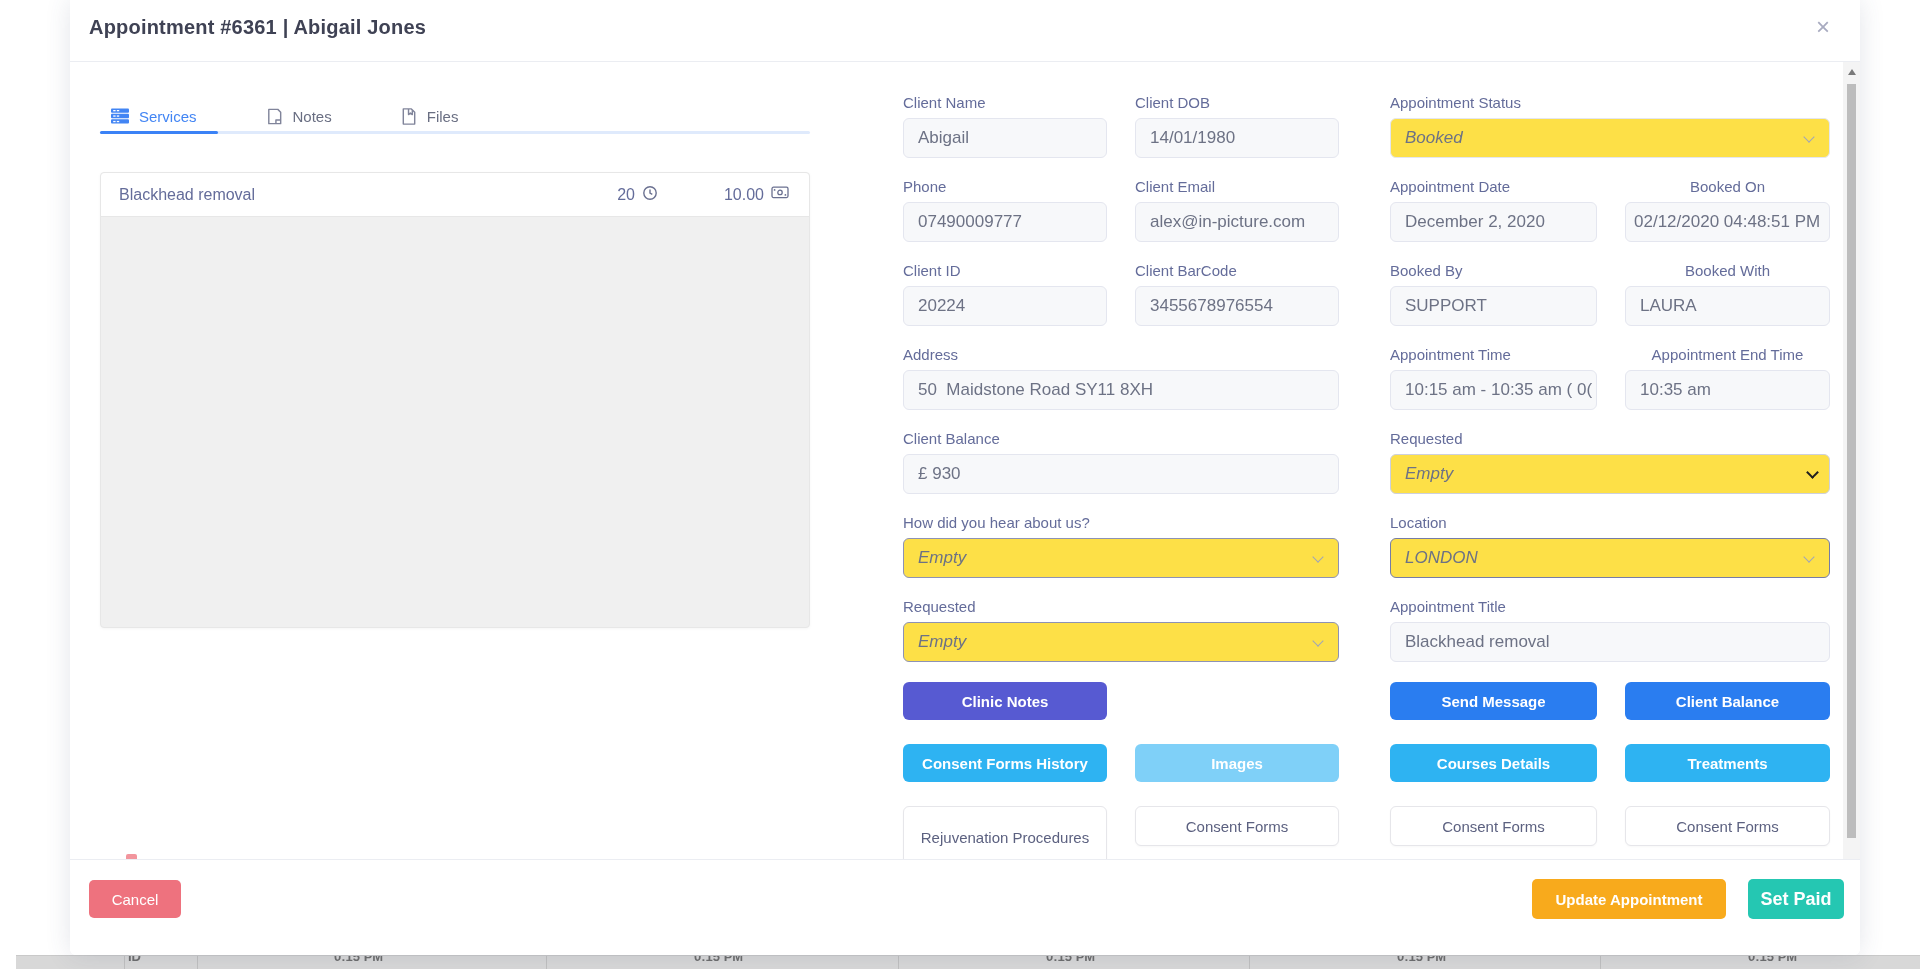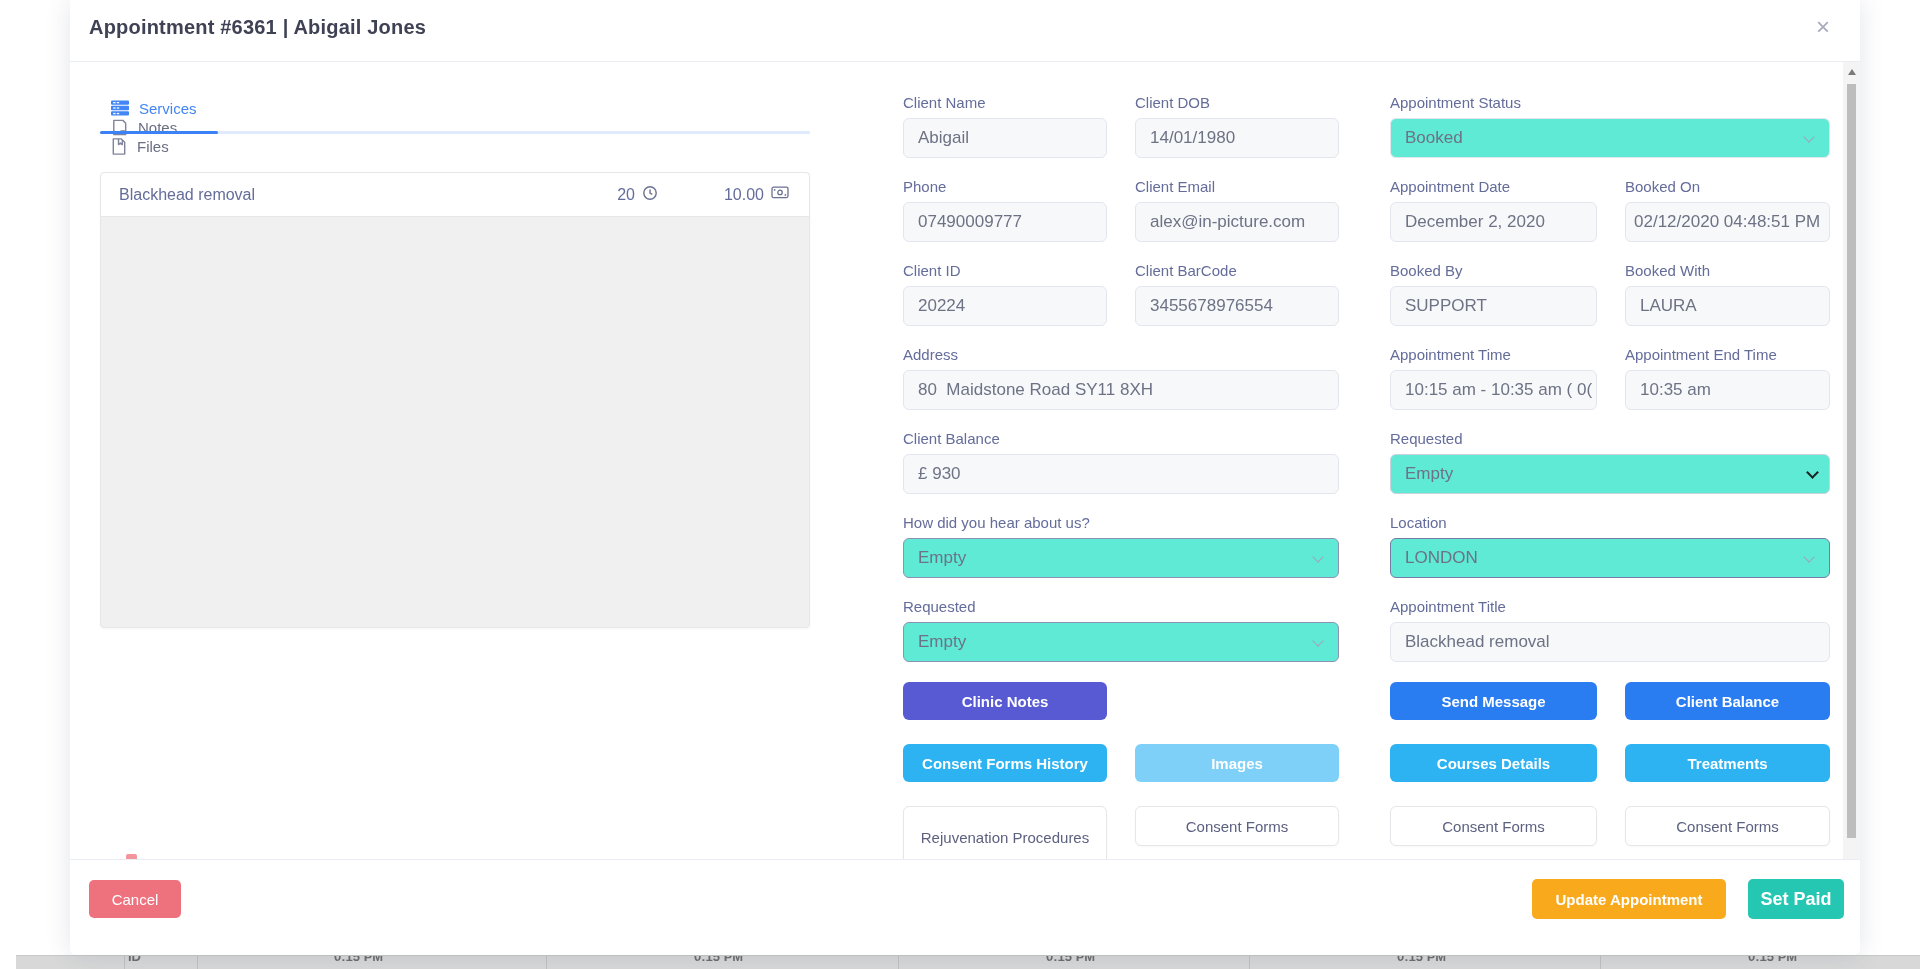--- a/index.html
+++ b/index.html
@@ -23,48 +23,48 @@
   
   .sb { position:absolute; right:0; top:0; width:17px; height:815px; background:#f4f4f4; }
   .sb-arrow { position:absolute; left:0; width:17px; height:16px; display:flex; align-items:center; justify-content:center; }
   .sb-arrow.up { top:2px; } .sb-arrow.down { bottom:2px; }
   .tri-up { width:0; height:0; border-left:4px solid transparent; border-right:4px solid transparent; border-bottom:6px solid #7a7a7a; }
   .tri-down { width:0; height:0; border-left:4px solid transparent; border-right:4px solid transparent; border-top:6px solid #7a7a7a; }
   .sb-thumb { position:absolute; left:4px; top:22px; width:9px; height:754px; background:#bdbdbd; }
 
   
   .left-panel { position:absolute; left:30px; top:36px; width:710px; height:750px; }
-  .tabs { display:flex; align-items:flex-start; height:28px;flex-direction:column; }
+  .tabs { display:flex; align-items:flex-end; height:28px; }
   .tab { display:flex; align-items:center; gap:9px; font-size:15px; color:#696e82; cursor:pointer; padding-left:10px; margin-right:58px; }
   .tab.active { color:#4285f4; }
   .tab svg { display:block; }
   .tab-underline { position:absolute; left:0; top:33px; width:710px; height:3px; background:#dfeafc; border-radius:2px; }
   .tab-underline-active { position:absolute; left:0; top:33px; width:118px; height:3px; background:#3b82f6; border-radius:2px; }
 
   .services-box { position:absolute; left:0; top:74px; width:710px; height:456px; background:#f0f0f0;
                   border:1px solid #e7e7e7; border-radius:4px; box-shadow:0 1px 3px rgba(0,0,0,.04); }
   .service-row { height:44px; background:#fff; border-bottom:1px solid #e7e7e7; border-radius:4px 4px 0 0;
                  display:flex; align-items:center; padding:0 20px 0 18px; color:#646c9a; font-size:16px; cursor:pointer; }
   .service-name { flex:1; }
   .service-duration { display:flex; align-items:center; gap:7px; margin-right:66px; }
   .service-price { display:flex; align-items:center; gap:7px; }
 
   
   .form-panel { position:absolute; left:788px; top:32px; width:930px;margin-left:45px; }
   .f-row { display:flex; margin-bottom:20px; }
   .half-l { width:436px; display:flex; justify-content:space-between; }
   .half-r { width:440px; display:flex; justify-content:space-between; margin-left:51px; }
   .fld {  }
-  .w204 { width:204px; } .w207 { width:207px; } .w205 { width:205px; }
+  .w204 { width:204px; } .w207 { width:207px; } .w205 { width:205px;text-align:center; }
   .w436 { width:436px; } .w440 { width:440px; }
   .fld label { display:block; font-size:15px; color:#646c9a; margin-bottom:7px; white-space:nowrap; }
   .ctl { position:relative; height:40px; border-radius:6px; font-size:17px; color:#6d7285;
          display:flex; align-items:center; padding:0 14px; white-space:pre; overflow:hidden; }
   .inp { background:#f7f8fa; border:1px solid #e4e6ef; }
-  .sel { background:#5eead4; cursor:pointer; }
+  .sel { background:#fde047; cursor:pointer;font-style:italic; }
   .sel-light { border:1px solid #e4e6ef; }
   .sel-purple { border:1px solid #8d92b5; }
   .sel-dark { border:1px solid #767ca6; }
   .sel-native { border:1px solid #cdd0dd; }
   .chev { position:absolute; right:16px; top:14px; width:8px; height:8px;
           border-right:1.6px solid #a1a5b7; border-bottom:1.6px solid #a1a5b7; transform:rotate(45deg); }
   .chev-bold { position:absolute; right:12px; top:13px; width:9px; height:9px;
           border-right:2.3px solid #1f1f1f; border-bottom:2.3px solid #1f1f1f; transform:rotate(45deg); }
 
   
@@ -256,21 +256,21 @@
               <label>Booked With</label>
               <div class="ctl inp">LAURA</div>
             </div>
           </div>
         </div>
 
         <div class="f-row">
           <div class="half-l">
             <div class="fld w436">
               <label>Address</label>
-              <div class="ctl inp">80  Maidstone Road SY11 8XH</div>
+              <div class="ctl inp">50  Maidstone Road SY11 8XH</div>
             </div>
           </div>
           <div class="half-r">
             <div class="fld w207">
               <label>Appointment Time</label>
               <div class="ctl inp">10:15 am - 10:35 am ( 0(</div>
             </div>
             <div class="fld w205">
               <label>Appointment End Time</label>
               <div class="ctl inp">10:35 am</div>

